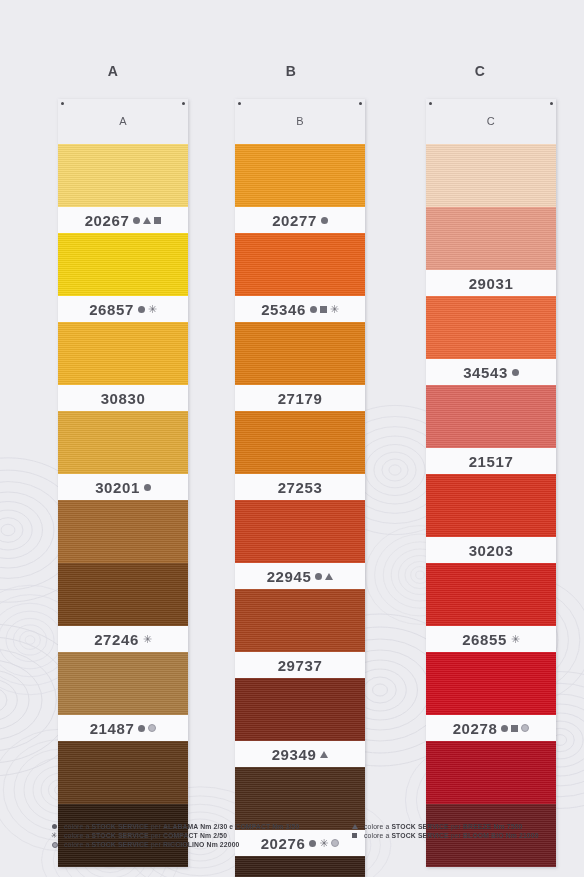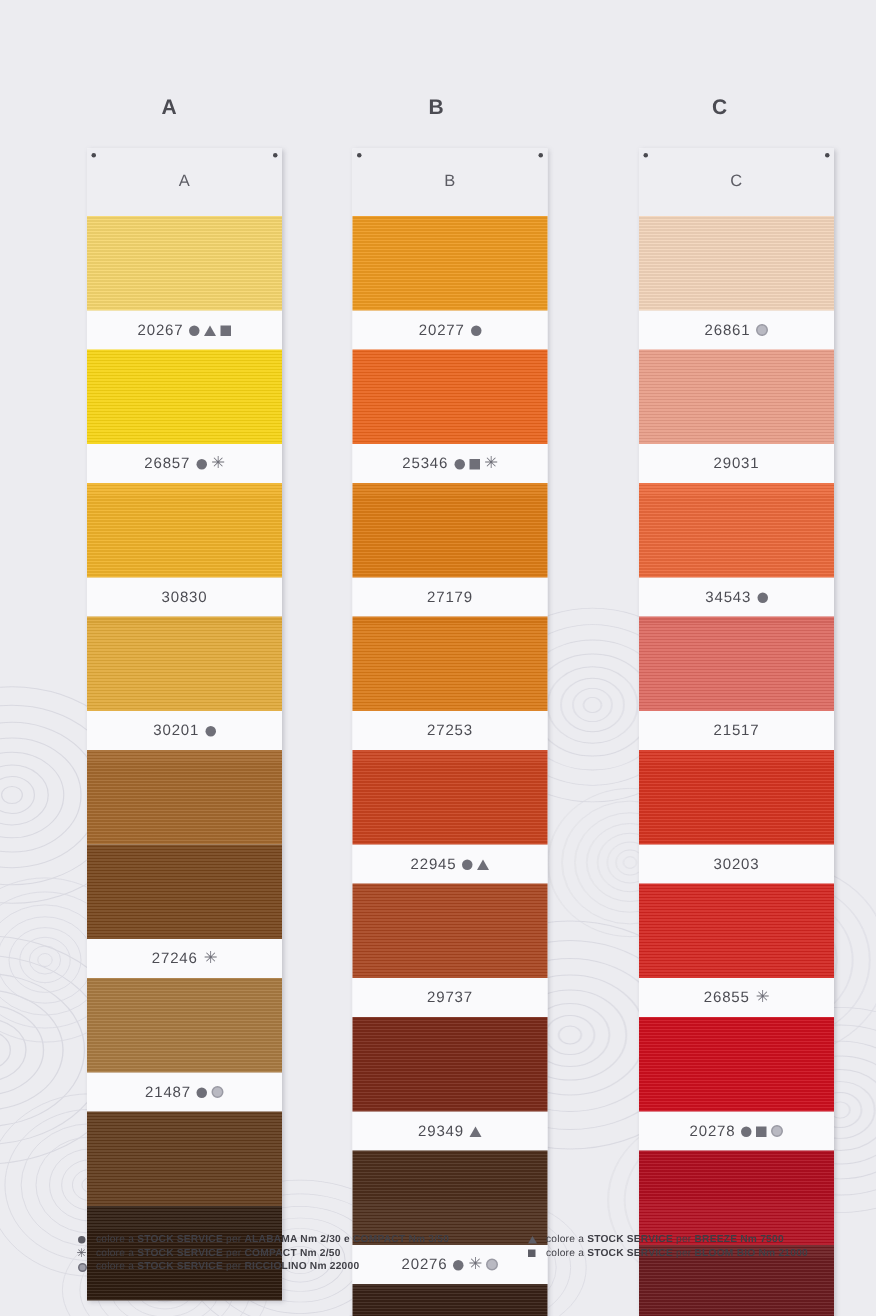--- a/index.html
+++ b/index.html
@@ -71,21 +71,21 @@
   }
   .label-row{
     height:26px;
     background:#fafafc;
     display:flex;
     align-items:center;
     justify-content:center;
     gap:4px;
   }
   .code{
-    font-size:10px;color:#4c4c53;letter-spacing:.6px;
+    font-size:15px;color:#4c4c53;letter-spacing:.6px;font-weight:bold;
   }
   .syms{
     display:inline-flex;align-items:center;gap:3px;line-height:1;
   }
 
   
   .sym{display:inline-block;}
   .sym-circle{width:7px;height:7px;border-radius:50%;background:#6f6f78;}
   .sym-triangle{
     width:0;height:0;border-left:4px solid transparent;border-right:4px solid transparent;
@@ -286,26 +286,20 @@
         </div>
         <div class="swatch" title="27642" style="background-color: rgb(56, 33, 22);"></div>
       </div>
       <div class="card" style="left: 426px; top: 99px;">
         <div class="card-top">
           <span class="pin l"></span>
           <span class="pin r"></span>
           <div class="card-letter">C</div>
         </div>
         <div class="swatch" title="26861" style="background-color: rgb(243, 213, 187);"></div>
-        <div class="label-row">
-          <span class="code">26861</span>
-          <span class="syms">
-            <span class="sym sym-ring"></span>
-          </span>
-        </div>
         <div class="swatch" title="29031" style="background-color: rgb(231, 156, 135);"></div>
         <div class="label-row">
           <span class="code">29031</span>
         </div>
         <div class="swatch" title="22919" style="background-color: rgb(236, 106, 60);"></div>
         <div class="label-row">
           <span class="code">34543</span>
           <span class="syms">
             <span class="sym sym-circle"></span>
           </span>

